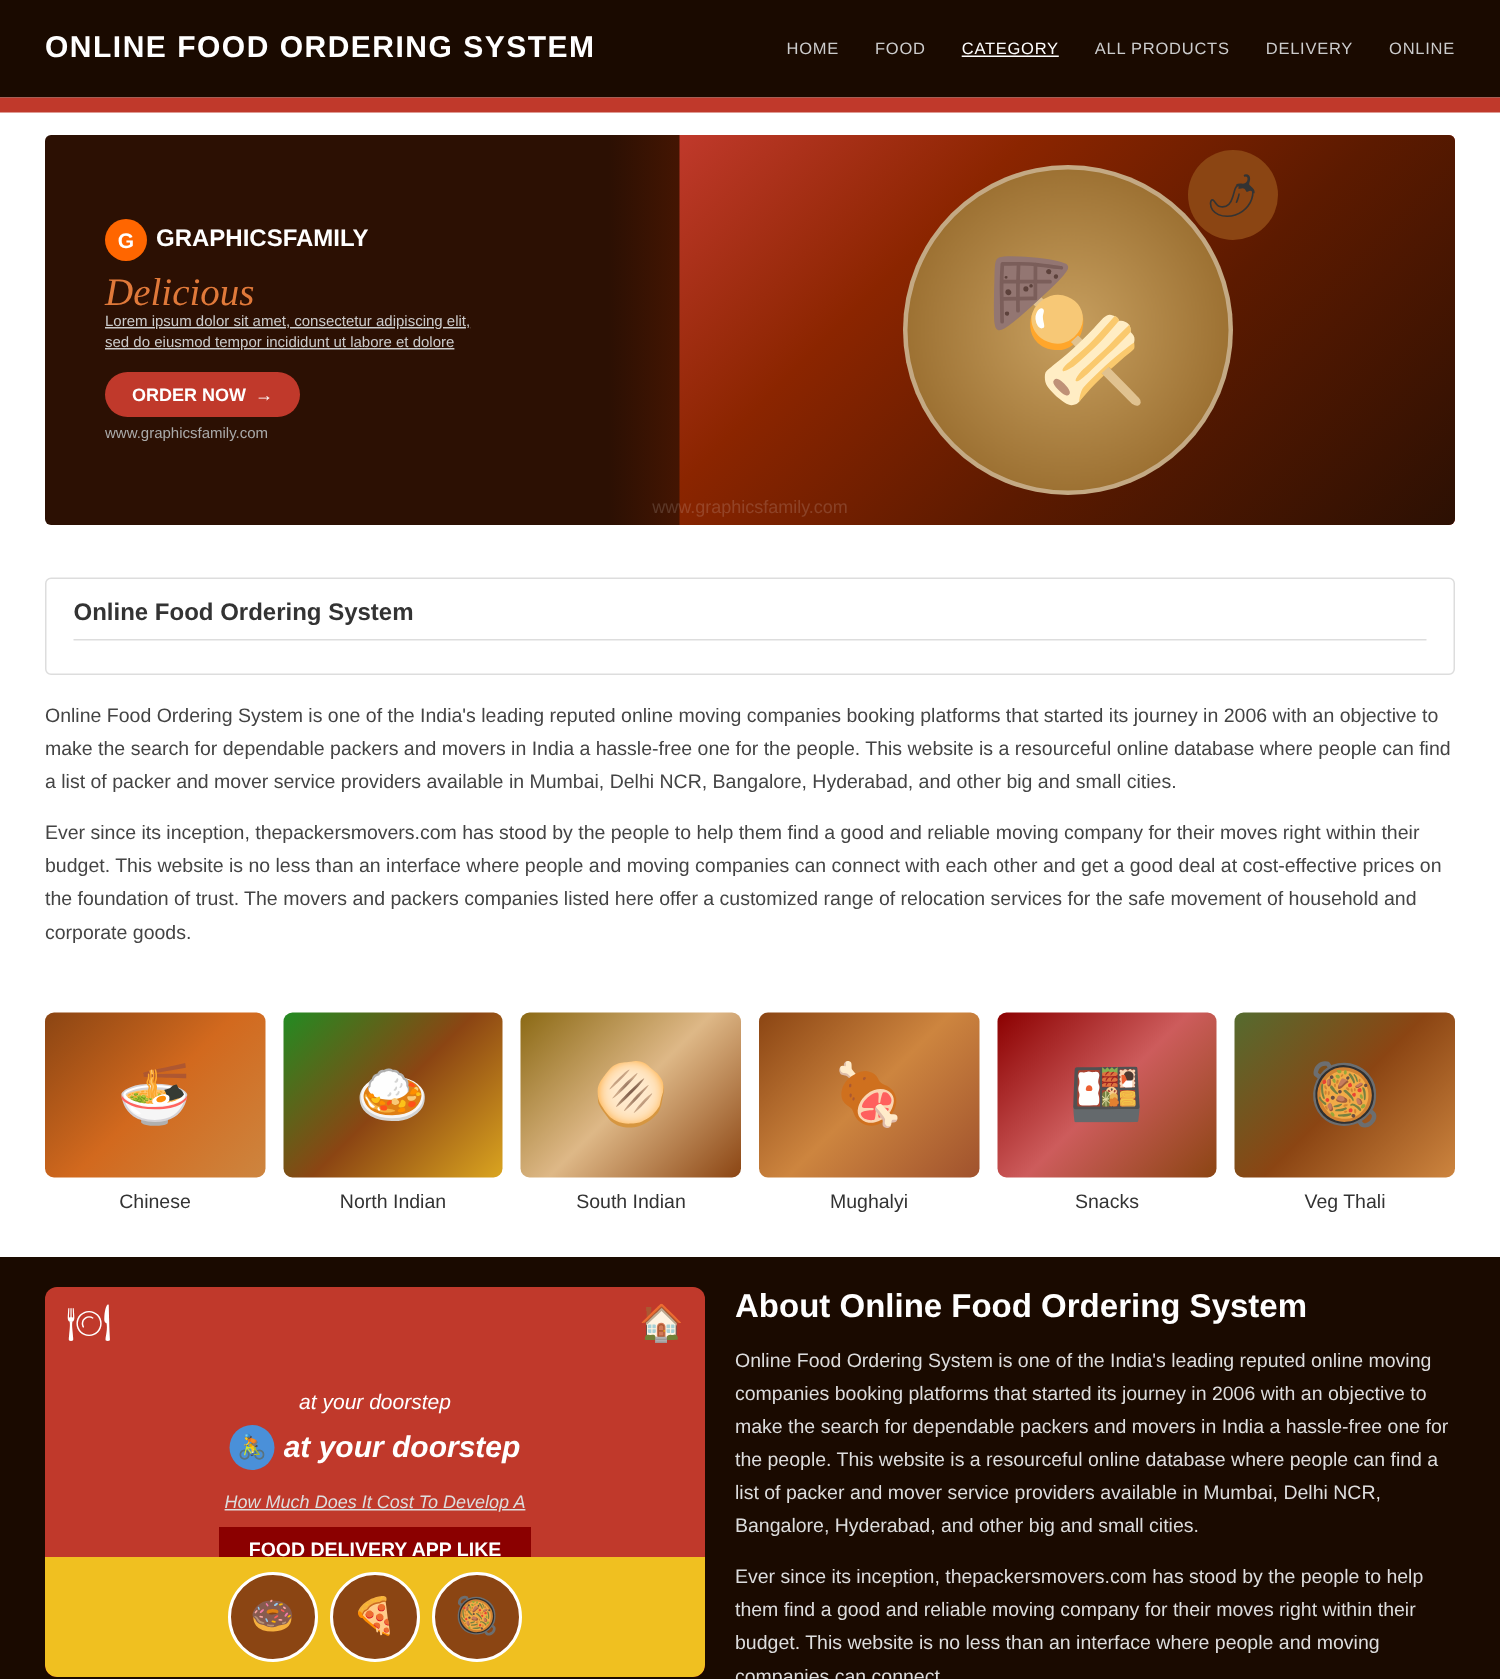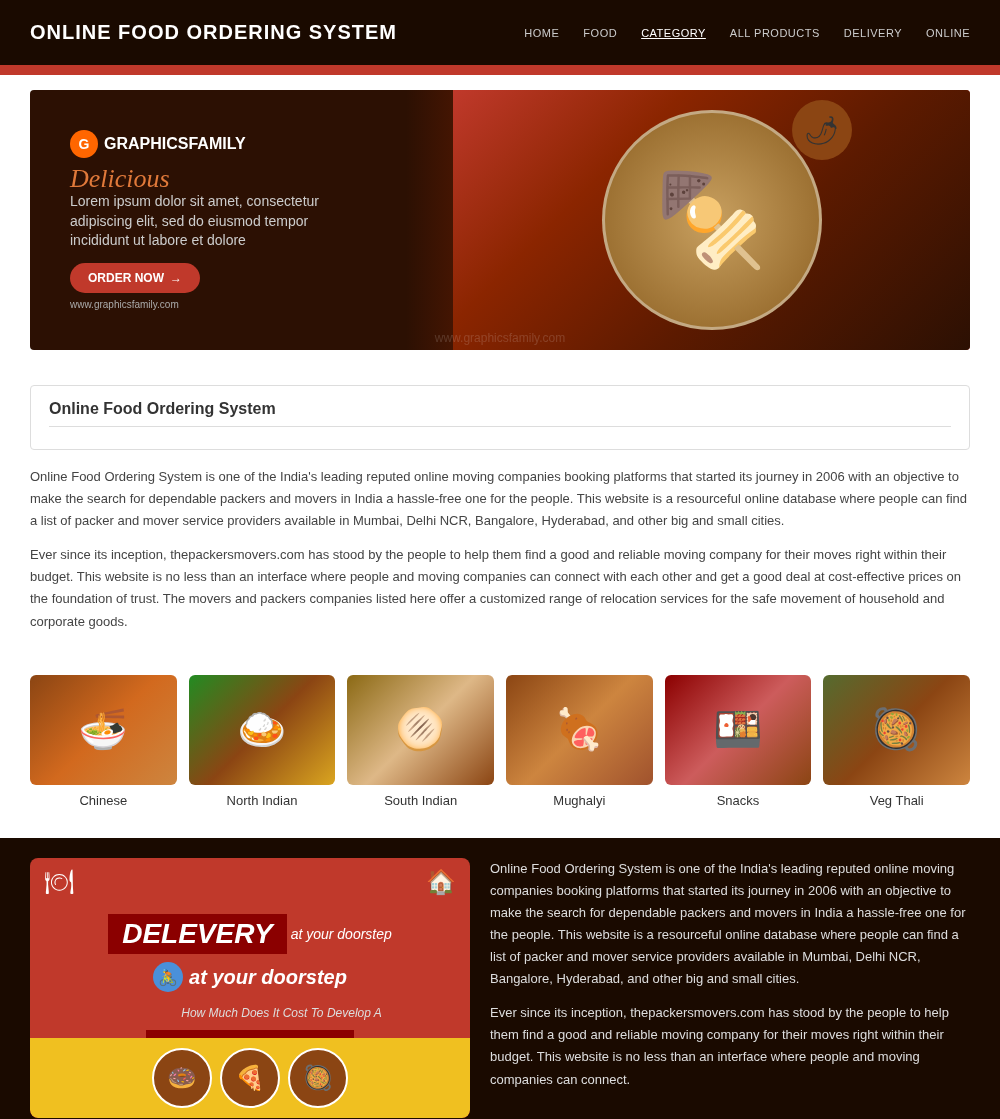--- a/index.html
+++ b/index.html
@@ -42,21 +42,21 @@
       overflow: hidden;
       display: flex;
       align-items: center;
     }
     .banner-content { padding: 20px 40px; z-index: 2; }
     .banner-logo { display: flex; align-items: center; gap: 6px; margin-bottom: 8px; }
     .banner-logo-icon { width: 28px; height: 28px; background: #ff6600; border-radius: 50%; display: flex; align-items: center; justify-content: center; }
     .banner-logo-text { color: #fff; font-size: 16px; font-weight: bold; }
     .banner-subtitle { color: #e0793a; font-style: italic; font-size: 26px; font-family: Georgia, serif; line-height: 1; }
     .banner-title { color: #fff; font-size: 42px; font-weight: 900; line-height: 1.1; letter-spacing: 1px; }
-    .banner-desc { color: #ccc; font-size: 14px; margin-top: 0; max-width: 260px; line-height: 1.4; }
+    .banner-desc { color: #ccc; font-size: 10px; margin-top: 0; max-width: 260px; line-height: 1.4; text-decoration: underline; }
     .banner-btn {
       background: #c0392b;
       color: #fff;
       border: none;
       padding: 8px 18px;
       margin-top: 12px;
       font-size: 12px;
       font-weight: bold;
       border-radius: 20px;
       cursor: pointer;
@@ -140,21 +140,21 @@
       border-radius: 8px;
       display: flex;
       align-items: center;
       justify-content: center;
       flex-direction: column;
       position: relative;
       overflow: hidden;
     }
     .delivery-text-big { color: #fff; font-size: 28px; font-weight: 900; font-style: italic; background: #8b0000; padding: 4px 14px; }
     .delivery-at { color: #fff; font-size: 16px; font-style: italic; }
-    .delivery-question { color: #fff; font-size: 12px; font-style: italic; text-align: right; padding: 6px 10px; }
+    .delivery-question { color: #fff; font-size: 12px; font-style: italic; text-align: right; padding: 6px 10px; text-decoration: underline; }
     .delivery-icons { position: absolute; top: 10px; left: 0; right: 0; display: flex; justify-content: space-between; padding: 0 14px; }
     .delivery-icon-left { color: #fff; font-size: 24px; }
     .delivery-icon-right { color: #fff; font-size: 24px; }
     .delivery-food-row {
       position: absolute;
       bottom: 0;
       left: 0;
       right: 0;
       height: 80px;
       background: #f0c020;
@@ -283,36 +283,36 @@
 </div>
 
 <div class="dark-section">
   <div class="delivery-img-box">
     <div class="delivery-icons">
       <span class="delivery-icon-left">🍽</span>
       <span class="delivery-icon-right">🏠</span>
     </div>
     <div style="padding:16px;text-align:center;margin-top:20px;">
       <div style="display:flex;align-items:center;justify-content:center;gap:4px;margin-bottom:4px;">
-        <div class="delivery-text-big">DELEVERY</div>
         <div class="delivery-at" style="color:#fff;font-size:14px;font-style:italic;">at your doorstep</div>
       </div>
       <div style="display:flex;align-items:center;gap:6px;margin:8px 0;justify-content:center;">
         <div style="width:30px;height:30px;background:#4a90d9;border-radius:50%;display:flex;align-items:center;justify-content:center;font-size:16px;">🚴</div>
         <span style="color:#fff;font-size:20px;font-style:italic;font-weight:bold;">at your doorstep</span>
       </div>
       <div class="delivery-question" style="color:#ddd;font-size:12px;font-style:italic;">How Much Does It Cost To Develop A</div>
       <div style="background:#8b0000;padding:6px 20px;margin:4px auto;display:inline-block;">
         <span style="color:#fff;font-size:13px;font-weight:bold;">FOOD DELIVERY APP LIKE</span>
       </div>
       <div style="color:#fff;font-size:13px;font-weight:bold;margin-top:4px;">EATCLUB?</div>
     </div>
     <div class="delivery-food-row">
       <div class="food-circle-sm">🍩</div>
       <div class="food-circle-sm">🍕</div>
       <div class="food-circle-sm">🥘</div>
     </div>
   </div>
   <div class="about-text-box">
+    <div class="about-title">About Online Food Ordering System</div>
     <p class="about-paragraph">Online Food Ordering System is one of the India's leading reputed online moving companies booking platforms that started its journey in 2006 with an objective to make the search for dependable packers and movers in India a hassle-free one for the people. This website is a resourceful online database where people can find a list of packer and mover service providers available in Mumbai, Delhi NCR, Bangalore, Hyderabad, and other big and small cities.</p>
     <p class="about-paragraph">Ever since its inception, thepackersmovers.com has stood by the people to help them find a good and reliable moving company for their moves right within their budget. This website is no less than an interface where people and moving companies can connect.</p>
   </div>
 </div>
 
 </body></html>

